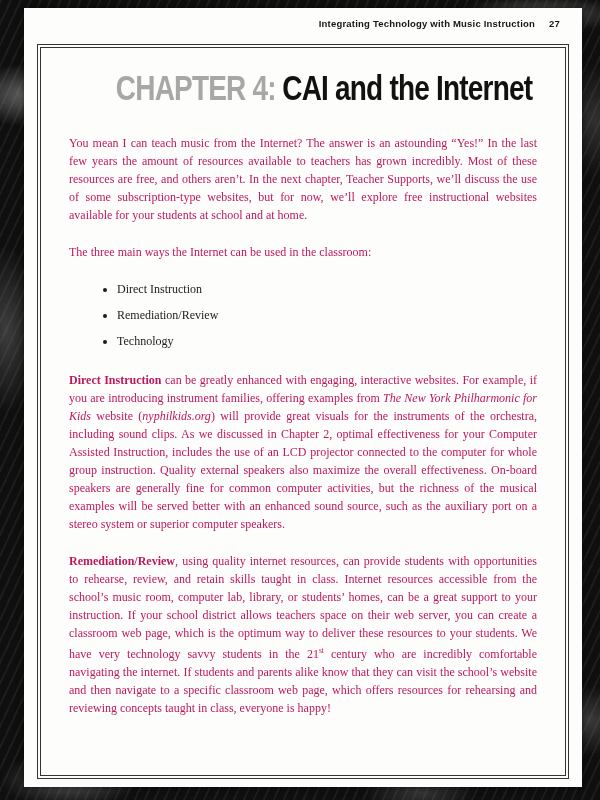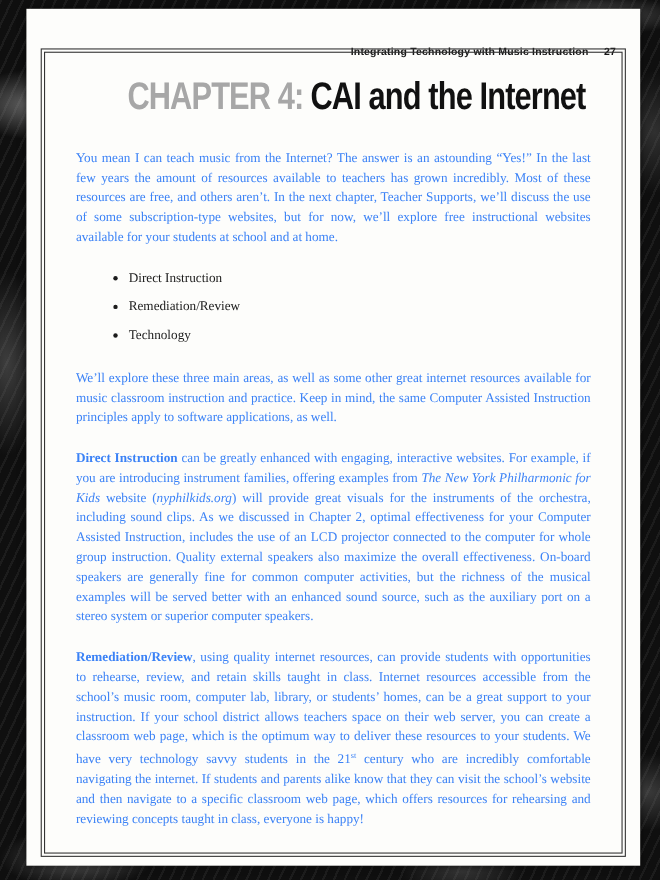--- a/index.html
+++ b/index.html
@@ -27,21 +27,20 @@
     box-shadow: 0 0 6px rgba(0,0,0,.6);
   }
   .running-head {
     position: absolute;
     top: 10px; right: 22px;
     font-family: "Liberation Sans", sans-serif;
     font-size: 9.5px;
     font-weight: bold;
     color: #161616;
     letter-spacing: .2px;
-    margin-top: 24px;
   }
   .running-head .pagenum { margin-left: 14px; }
   .frame {
     position: absolute;
     left: 13px; right: 13px; top: 36px; bottom: 8px;
     border: 4px double #343434;
   }
   .content {
     position: absolute;
     left: 0; right: 0; top: 0; bottom: 0;
@@ -57,21 +56,21 @@
     letter-spacing: -1px;
     transform: scaleX(.80);
     transform-origin: 50% 50%;
     margin: 4px 0 26px 0;
   }
   .chap-label { color: #a7a7a7; margin-right: 8px; }
   .chap-name  { color: #111111; }
   .content p {
     font-size: 12px;
     line-height: 18px;
-    color: #3b82f6;
+    color: #be185d;
     text-align: justify;
     margin: 0 0 19px 0;
     font-family: Liberation Serif, serif;
   }
   ul.uses-list {
     list-style: disc;
     margin: 0 0 21px 48px;
   }
   ul.uses-list li {
     font-size: 12px;
@@ -92,28 +91,28 @@
 
   <div class="frame">
     <div class="content">
 
       <h1 class="chapter-title">
         <span class="chap-label">CHAPTER 4:</span><span class="chap-name">CAI and the Internet</span>
       </h1>
 
       <p>You mean I can teach music from the Internet? The answer is an astounding “Yes!” In the last few years the amount of resources available to teachers has grown incredibly. Most of these resources are free, and others aren’t. In the next chapter, Teacher Supports, we’ll discuss the use of some subscription-type websites, but for now, we’ll explore free instructional websites available for your students at school and at home.</p>
 
+      <p>The three main ways the Internet can be used in the classroom:</p>
 
       <ul class="uses-list">
         <li>Direct Instruction</li>
         <li>Remediation/Review</li>
         <li>Technology</li>
       </ul>
 
-      <p>We’ll explore these three main areas, as well as some other great internet resources available for music classroom instruction and practice. Keep in mind, the same Computer Assisted Instruction principles apply to software applications, as well.</p>
 
       <p><span style="font-weight: bold;">Direct Instruction</span><span> can be greatly enhanced with engaging, interactive websites. For example, if you are introducing instrument families, offering examples from </span><span style="font-style: italic;">The New York Philharmonic for Kids</span><span> website (</span><span style="font-style: italic;">nyphilkids.org</span><span>) will provide great visuals for the instruments of the orchestra, including sound clips. As we discussed in Chapter 2, optimal effectiveness for your Computer Assisted Instruction, includes the use of an LCD projector connected to the computer for whole group instruction. Quality external speakers also maximize the overall effectiveness. On-board speakers are generally fine for common computer activities, but the richness of the musical examples will be served better with an enhanced sound source, such as the auxiliary port on a stereo system or superior computer speakers.</span></p>
 
       <p><span style="font-weight: bold;">Remediation/Review</span><span>, using quality internet resources, can provide students with opportunities to rehearse, review, and retain skills taught in class. Internet resources accessible from the school’s music room, computer lab, library, or students’ homes, can be a great support to your instruction. If your school district allows teachers space on their web server, you can create a classroom web page, which is the optimum way to deliver these resources to your students. We have very technology savvy students in the 21</span><sup>st</sup><span> century who are incredibly comfortable navigating the internet. If students and parents alike know that they can visit the school’s website and then navigate to a specific classroom web page, which offers resources for rehearsing and reviewing concepts taught in class, everyone is happy!</span></p>
 
     </div>
   </div>
 </div>
 
 </body></html>

